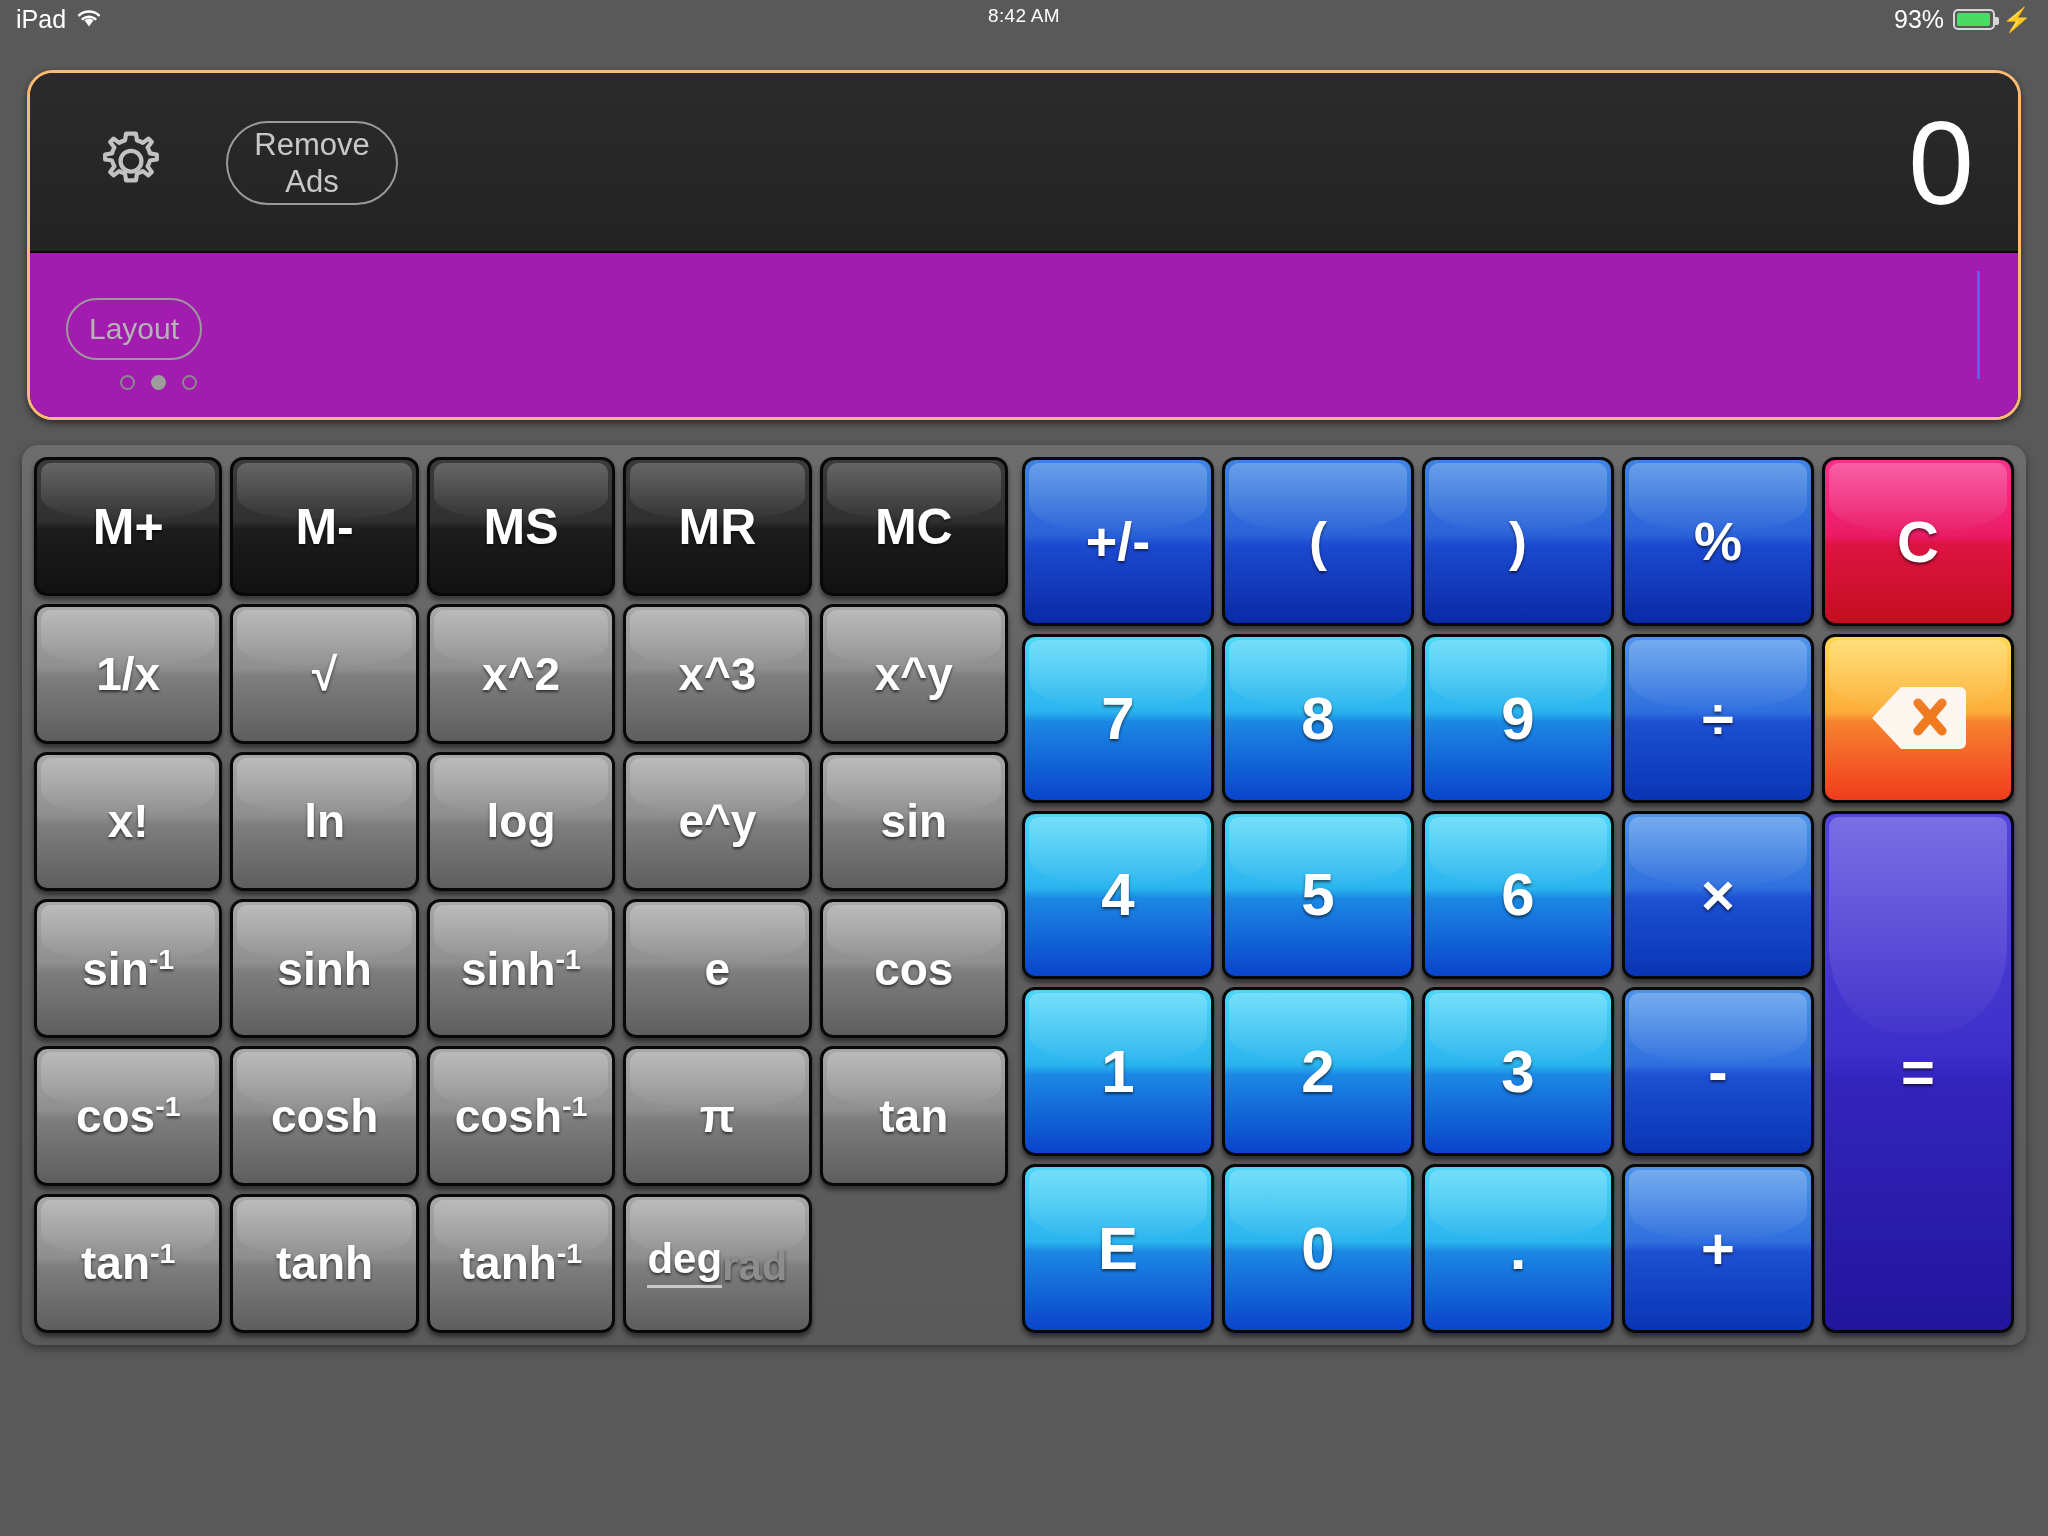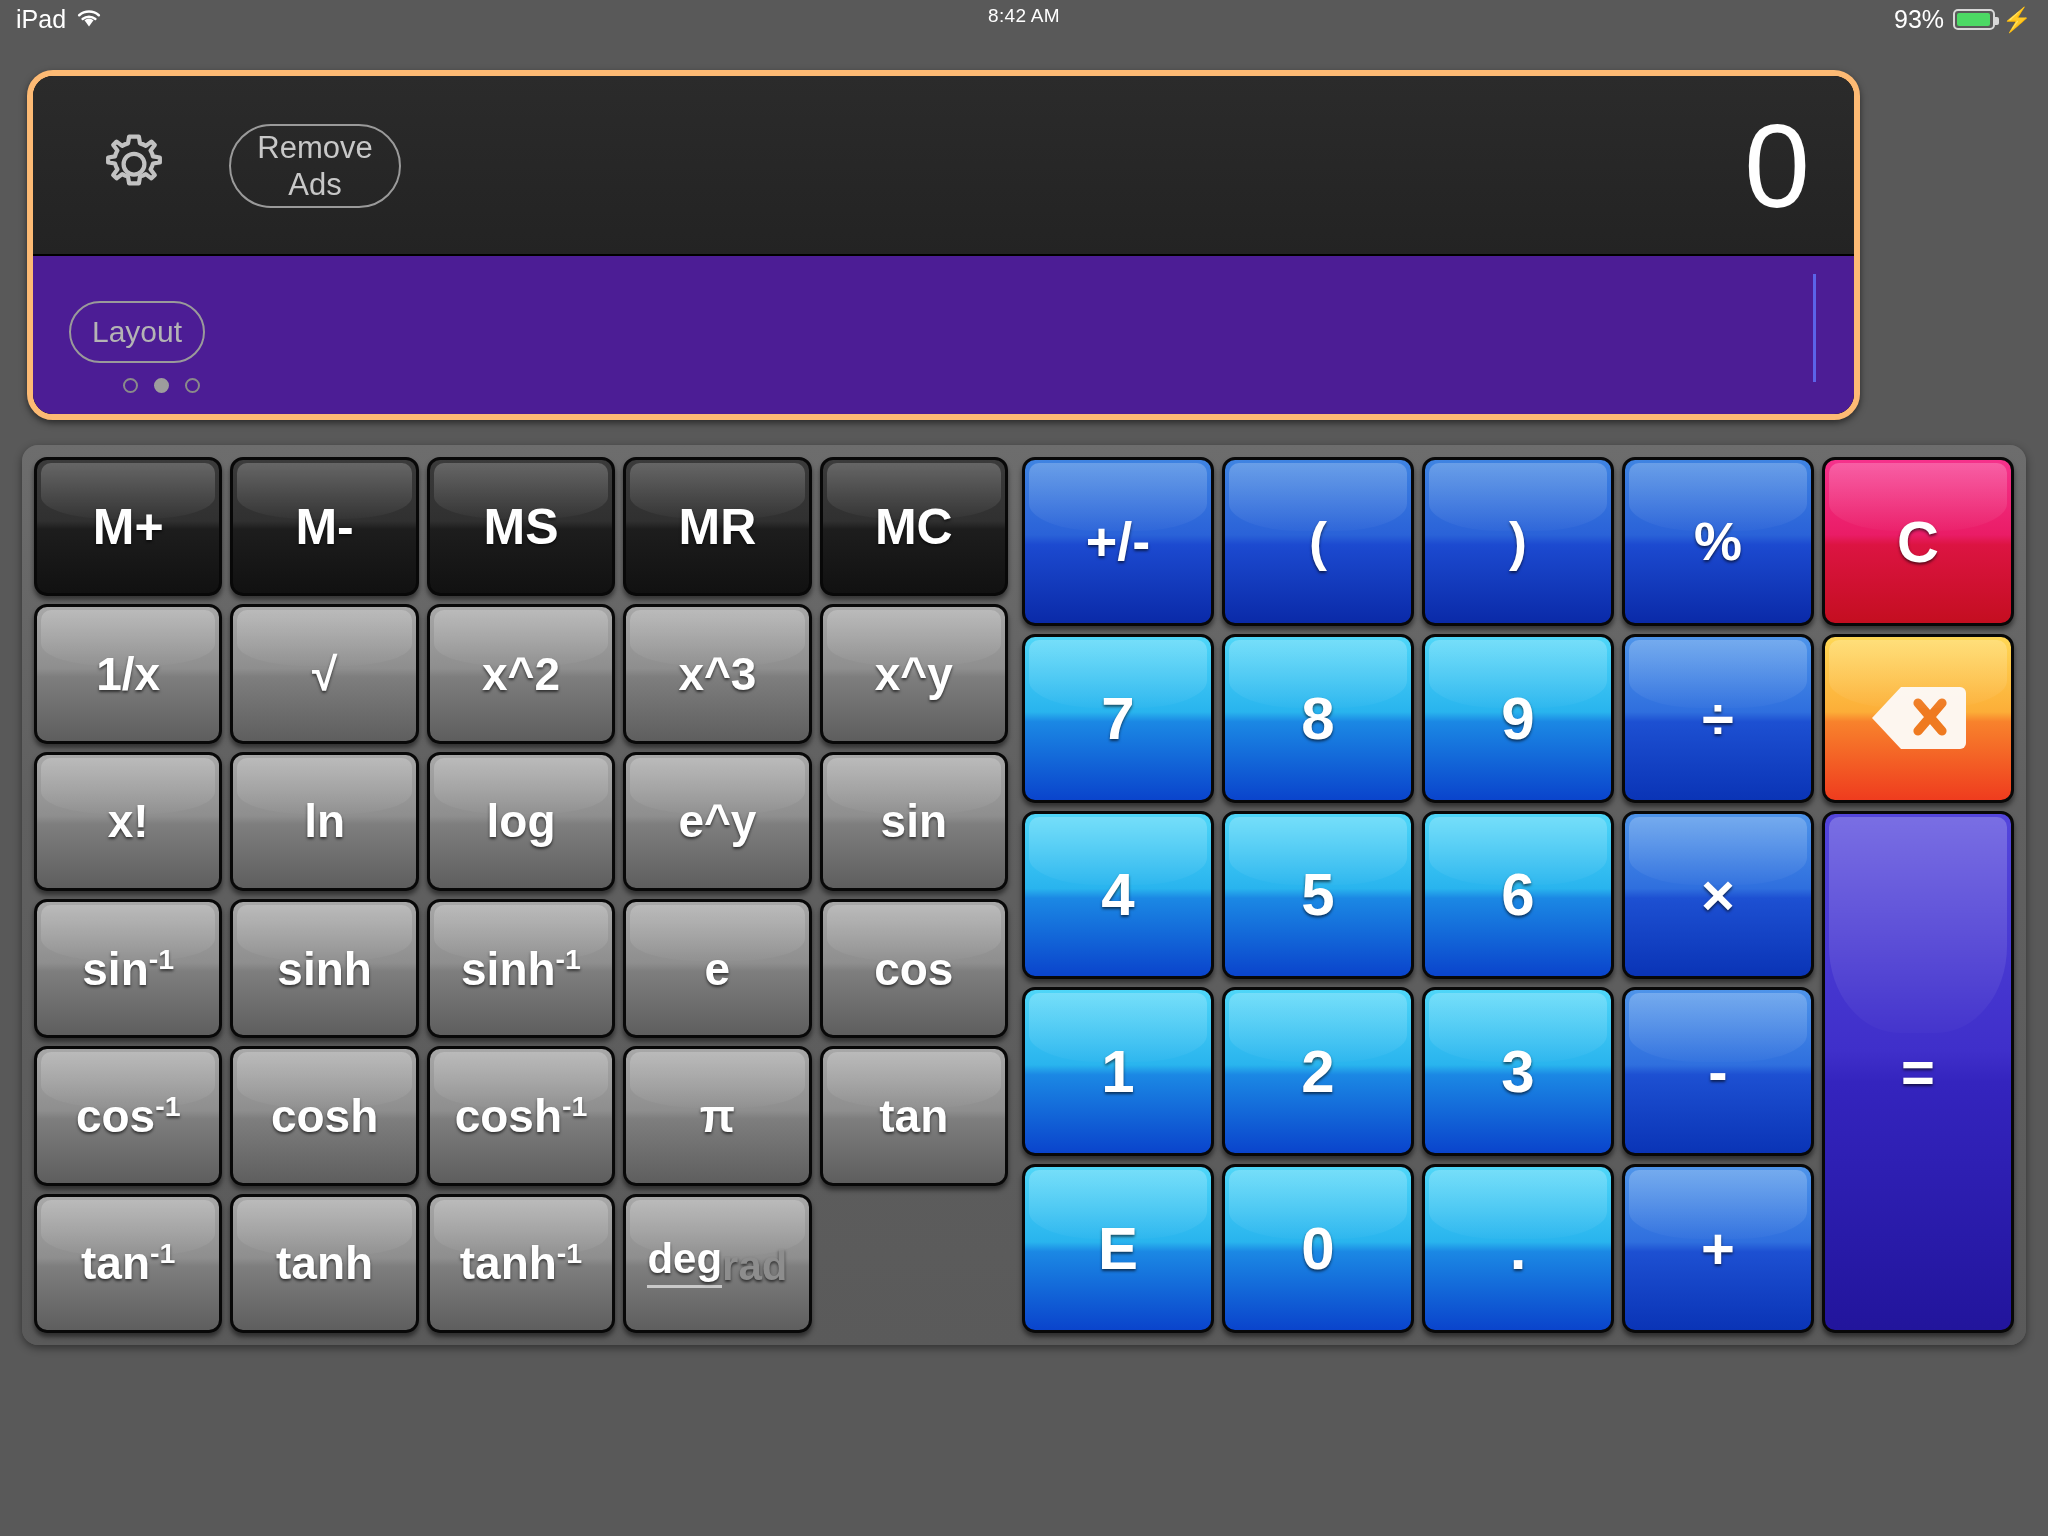--- a/index.html
+++ b/index.html
@@ -37,23 +37,23 @@
   }
   .batt-fill {
     position: absolute; left: 2px; top: 2px; bottom: 2px;
     width: 33px; background: #4cd964; border-radius: 2px;
   }
   .bolt { font-size: 24px; color: #ffffff; margin-left: -2px; }
 
   
   #display-panel {
     position: absolute; left: 27px; top: 70px;
-    width: 1833px; height: 350px;
+    width: 1994px; height: 350px;
     background: #101010;
-    border: 6px solid #fdba74;
+    border: 3px solid #fdba74;
     border-radius: 26px;
     box-shadow: 0 3px 7px rgba(0,0,0,.55), inset 0 0 0 2px #000;
     overflow: hidden;
   }
   #display-top {
     position: absolute; left: 0; top: 0; width: 100%; height: 180px;
     background: linear-gradient(#2b2b2b, #232323);
     border-bottom: 2px solid #000;
   }
   #gear-icon {
@@ -68,21 +68,21 @@
     display: flex; align-items: center; justify-content: center;
     text-align: center; background: transparent;
   }
   #result-value {
     position: absolute; right: 44px; top: 28px;
     color: #ffffff; font-size: 118px; line-height: 124px;
     font-weight: 400;
   }
   #display-bottom {
     position: absolute; left: 0; top: 180px; right: 0; bottom: 0;
-    background: #4c1d95;
+    background: #a21caf;
   }
   #layout-button {
     position: absolute; left: 36px; top: 45px;
     width: 136px; height: 62px;
     border: 2px solid #9a9a9a; border-radius: 31px;
     color: #b4b4b4; font-size: 30px;
     display: flex; align-items: center; justify-content: center;
   }
   #page-dots {
     position: absolute; left: 90px; top: 122px;

